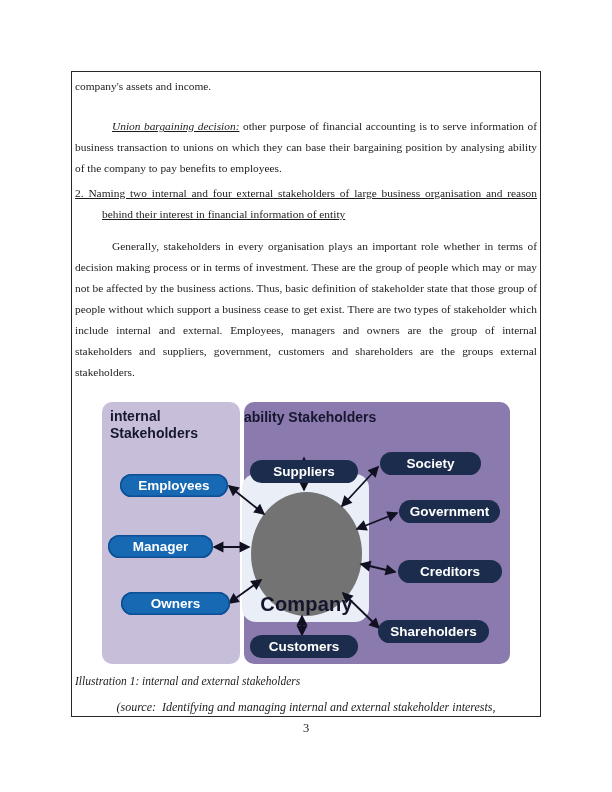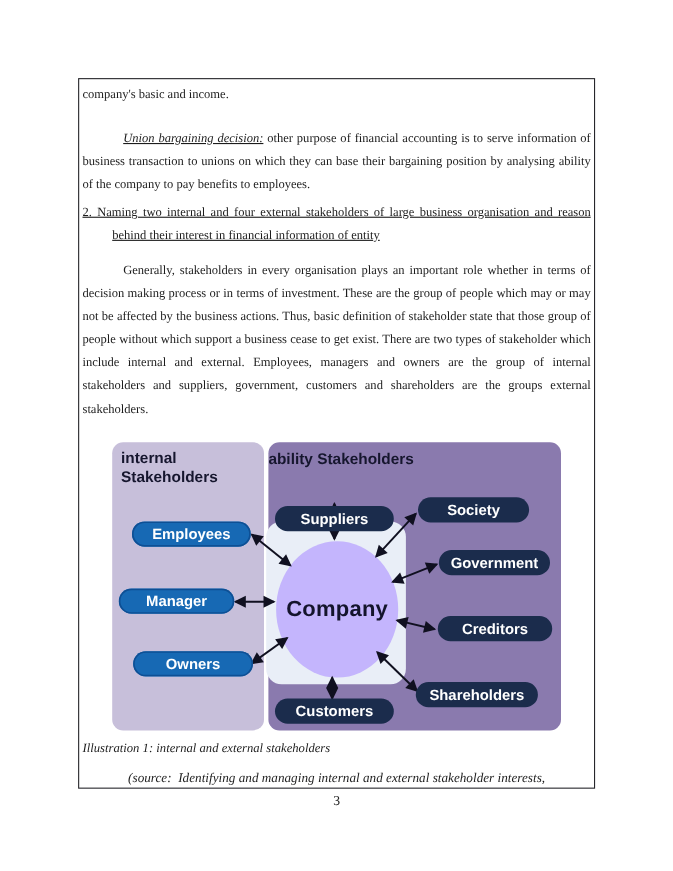--- a/index.html
+++ b/index.html
@@ -34,22 +34,22 @@
   .panel-right {
     position:absolute; left:142px; top:0; width:266px; height:262px;
     background:#8a7aae; border-radius:10px;
   }
   .panel-center {
     position:absolute; left:140px; top:72px; width:127px; height:148px;
     background:#e9eef7; border-radius:14px;
   }
   .company-circle {
     position:absolute; left:149px; top:90px; width:111px; height:124px;
-    background:#c4b5fd; border-radius:50%;
-    display:flex; align-items:center; justify-content:center;
+    background:#737373; border-radius:50%;
+    display:flex; align-items:flex-end; justify-content:center;
   }
   .company-label { font-weight:bold; font-size:20px; color:#14142c; letter-spacing:0.2px; }
   .diag-title {
     position:absolute; text-align:left; font-weight:bold; font-size:14px;
     color:#16162e; line-height:17px;
   }
   .title-int { left:8px; top:6px; width:122px; }
   .title-ext { left:142px; top:7px; width:266px; }
   .pill {
     position:absolute; height:23px; border-radius:12px; box-sizing:border-box;
@@ -80,21 +80,21 @@
   .page-number {
     position:absolute; top:721px; left:0; width:612px; text-align:center;
     font-size:12.5px; color:#222222;
   }
 </style>
 </head>
 <body>
 
 <div class="frame">
 
-  <p class="body-text">company's basic and income.</p>
+  <p class="body-text">company's assets and income.</p>
 
   <p class="body-text indent mt-blank"><span class="italic">Union bargaining decision:</span><span> other purpose of financial accounting is to serve information of business transaction to unions on which they can base their bargaining position by analysing ability of the company to pay benefits to employees.</span></p>
 
   <p class="heading">2. Naming two internal and four external stakeholders of large business organisation and reason behind their interest in financial information of entity</p>
 
   <p class="body-text indent">Generally, stakeholders in every organisation plays an important role whether in terms of decision making process or in terms of investment. These are the group of people which may or may not be affected by the business actions. Thus, basic definition of stakeholder state that those group of people without which support a business cease to get exist. There are two types of stakeholder which include internal and external. Employees, managers and owners are the group of internal stakeholders and suppliers, government, customers and shareholders are the groups external stakeholders.</p>
 
   <div class="diagram">
     <div class="panel-left"></div>
     <div class="panel-right"></div>

